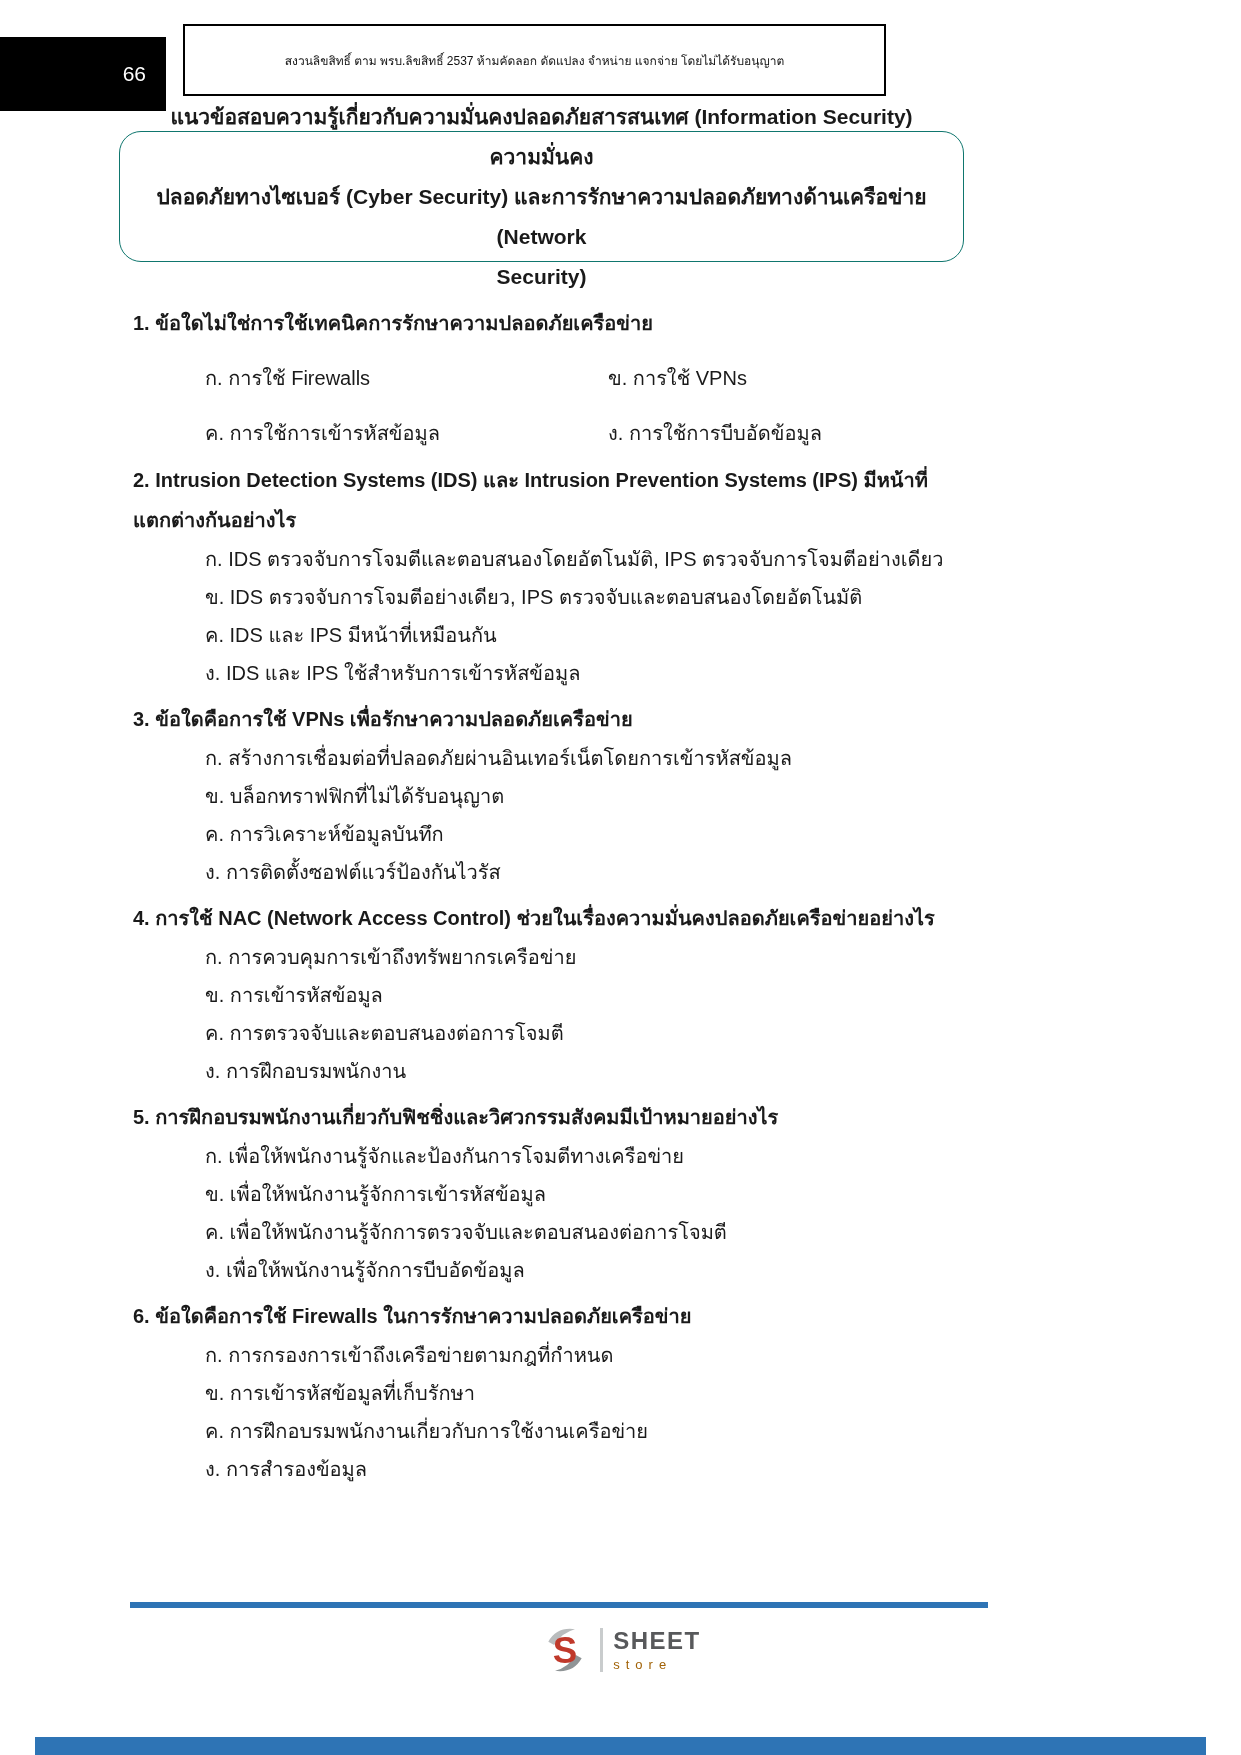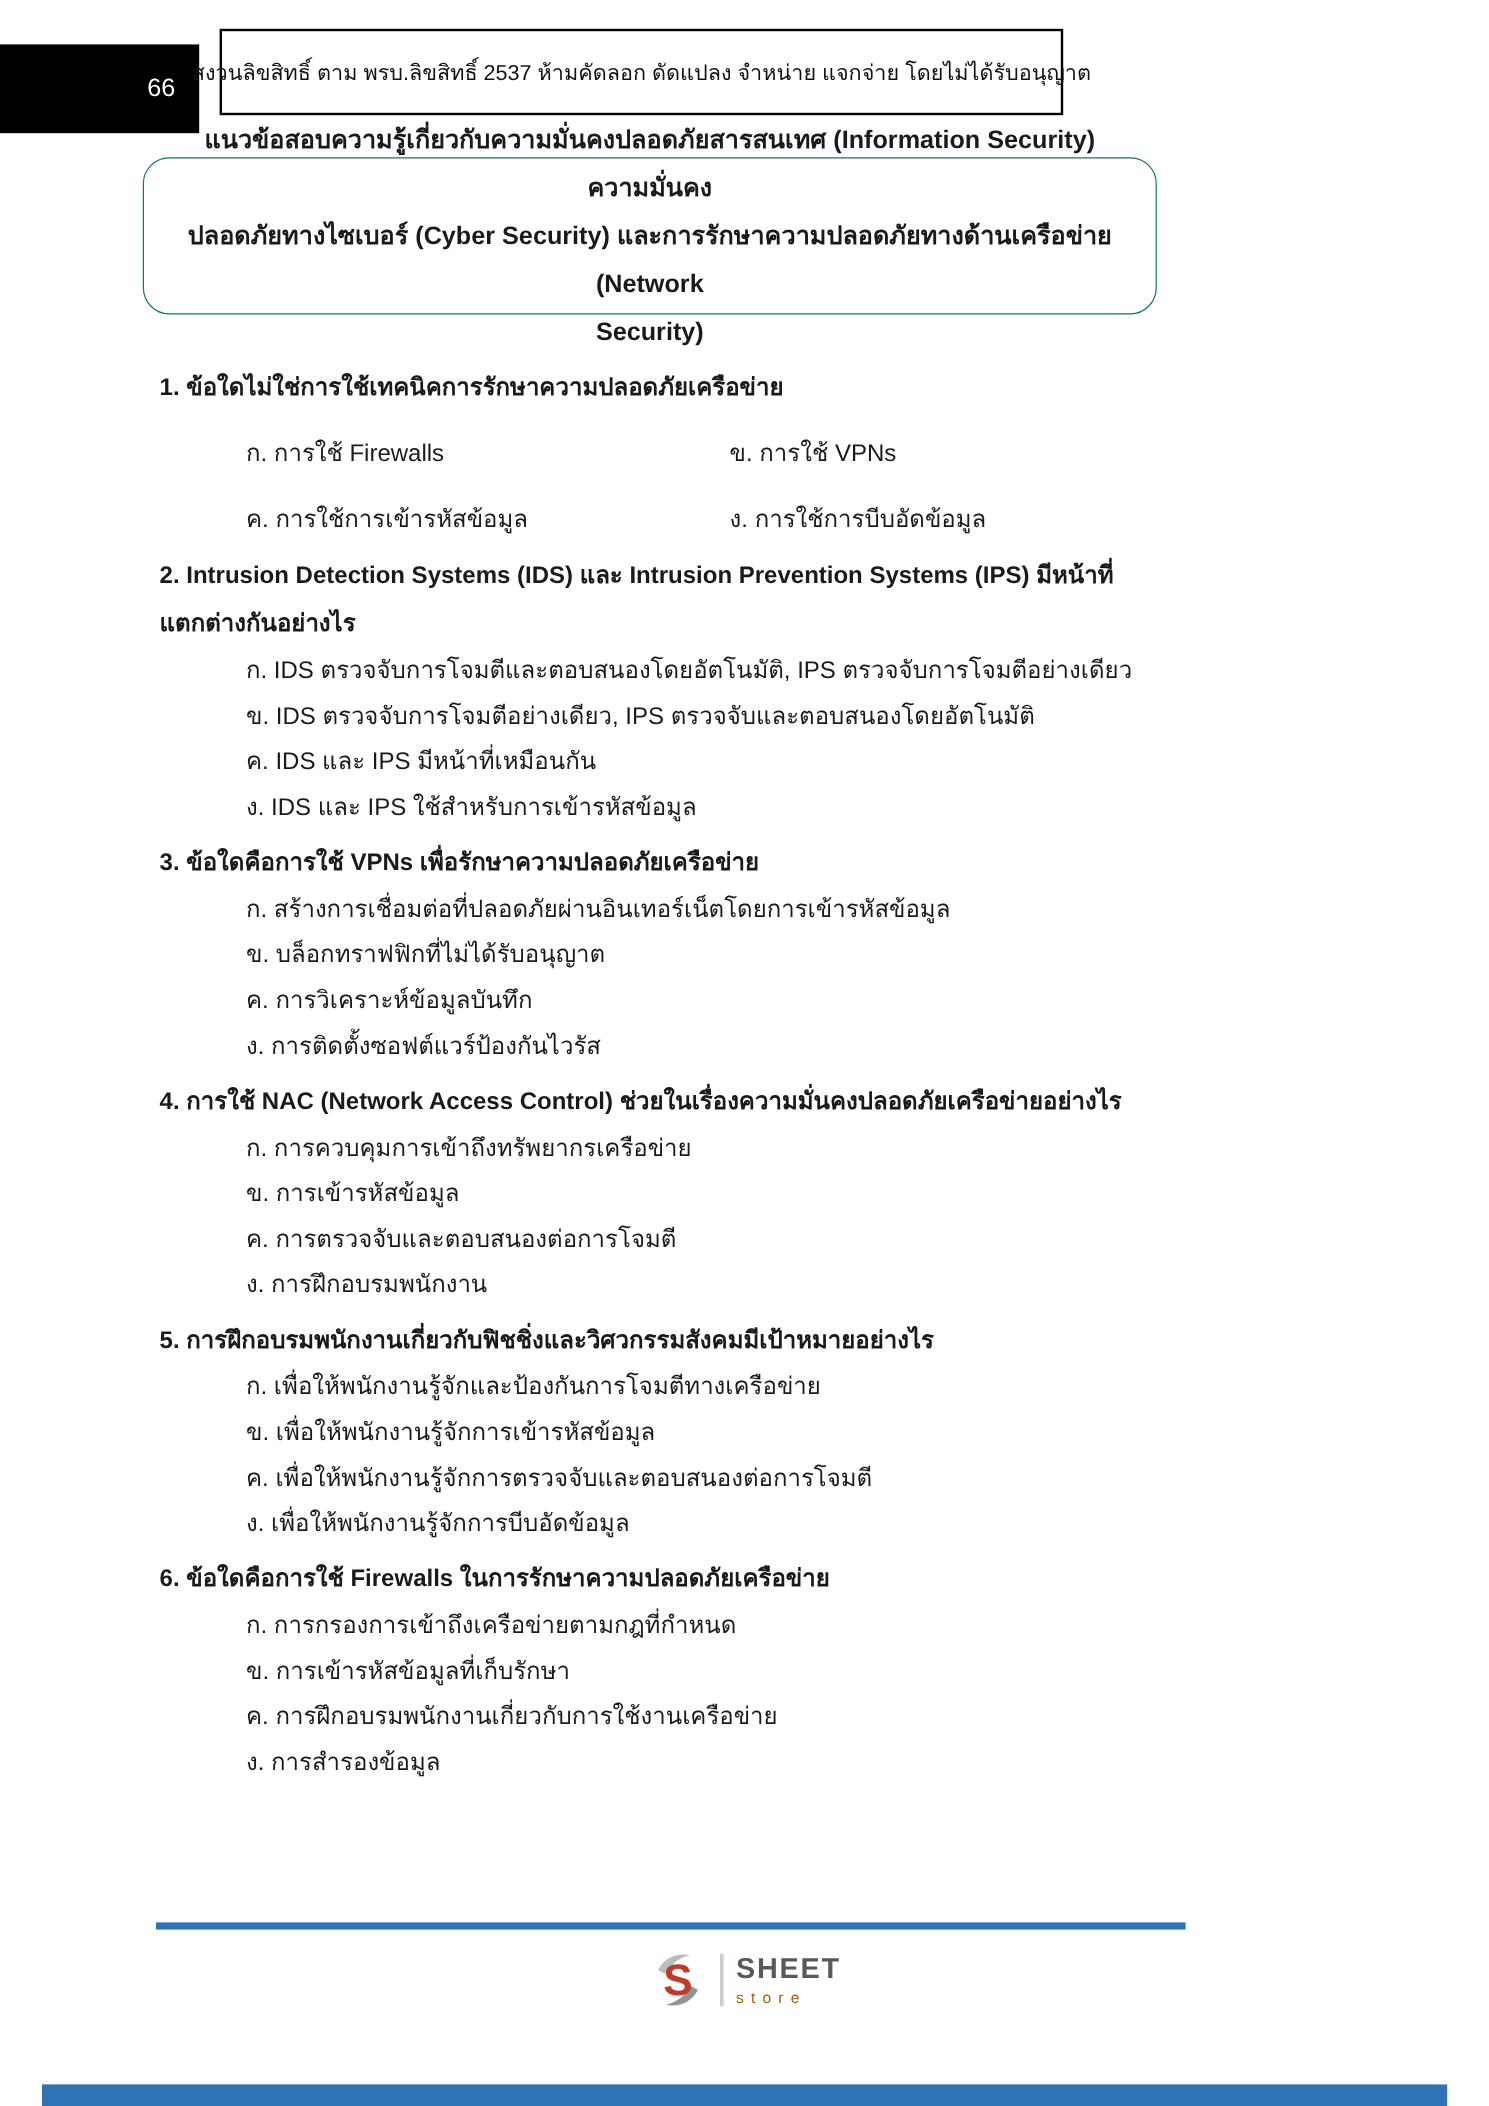--- a/index.html
+++ b/index.html
@@ -21,21 +21,21 @@
     display:flex; align-items:center; justify-content:flex-end;
     padding-right:20px;
   }
   .page-num-box span { color:#ffffff; font-size:21px; }
   .copyright-box {
     position:absolute; left:183px; top:24px;
     width:703px; height:72px;
     border:2px solid #000000;
     display:flex; align-items:center; justify-content:center;
   }
-  .copyright-box span { font-size:18px; color:#111; white-space:nowrap; }
+  .copyright-box span { font-size:12px; color:#111; white-space:nowrap; }
 
   
   .title-box {
     position:absolute; left:119px; top:131px;
     width:845px; height:131px;
     border:1px solid #0f766e;
     border-radius:22px;
     display:flex; flex-direction:column; align-items:center; justify-content:center;
     text-align:center;
     font-weight:bold; font-size:21px; line-height:40px;

